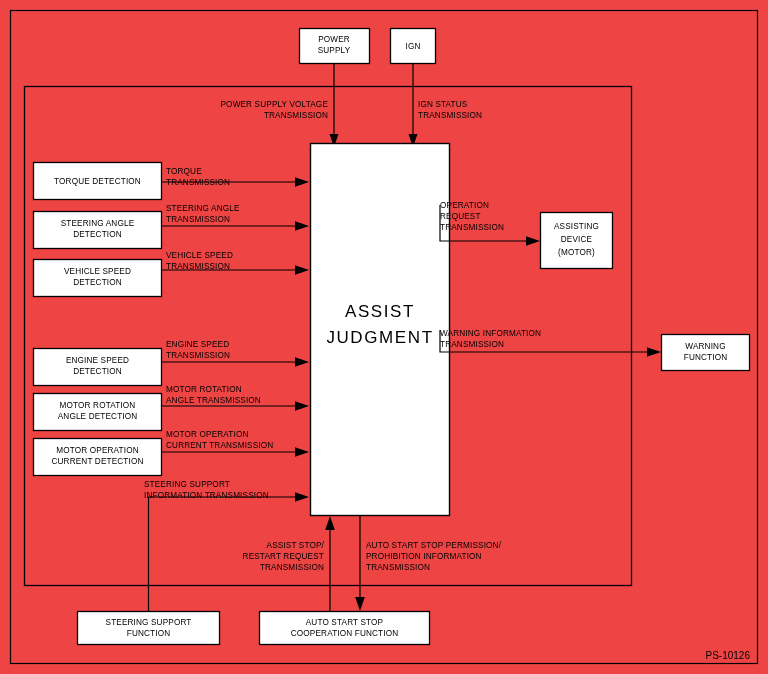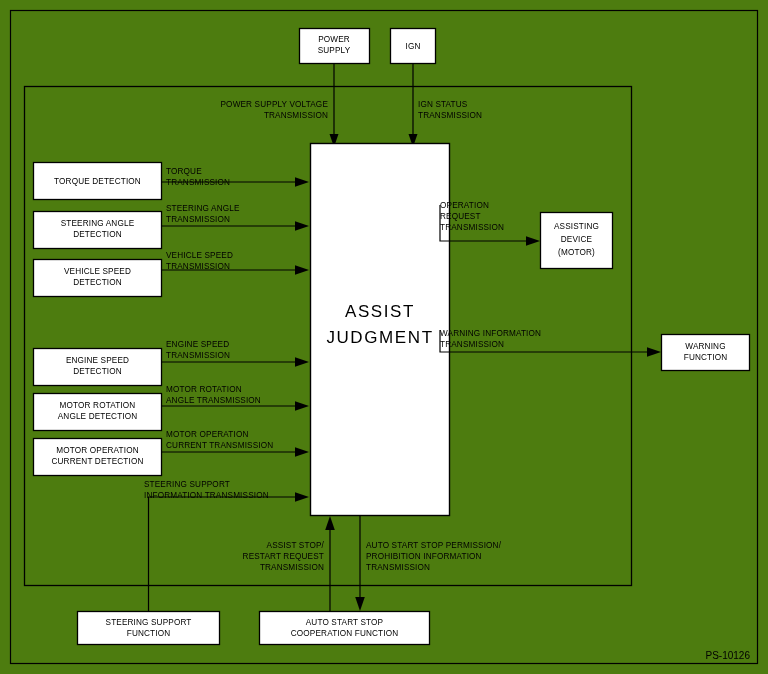--- a/index.html
+++ b/index.html
@@ -8,21 +8,21 @@
     padding: 0;
     background: #ffffff;
   }
   body {
     font-family: "Liberation Sans", sans-serif;
   }
   #page {
     position: relative;
     width: 768px;
     height: 674px;
-    background: #4d7c0f;
+    background: #ef4444;
     overflow: hidden;
   }
   #diagram-svg {
     display: block;
     width: 768px;
     height: 674px;
   }
   .page-border {
     fill: none;
     stroke: #000000;

